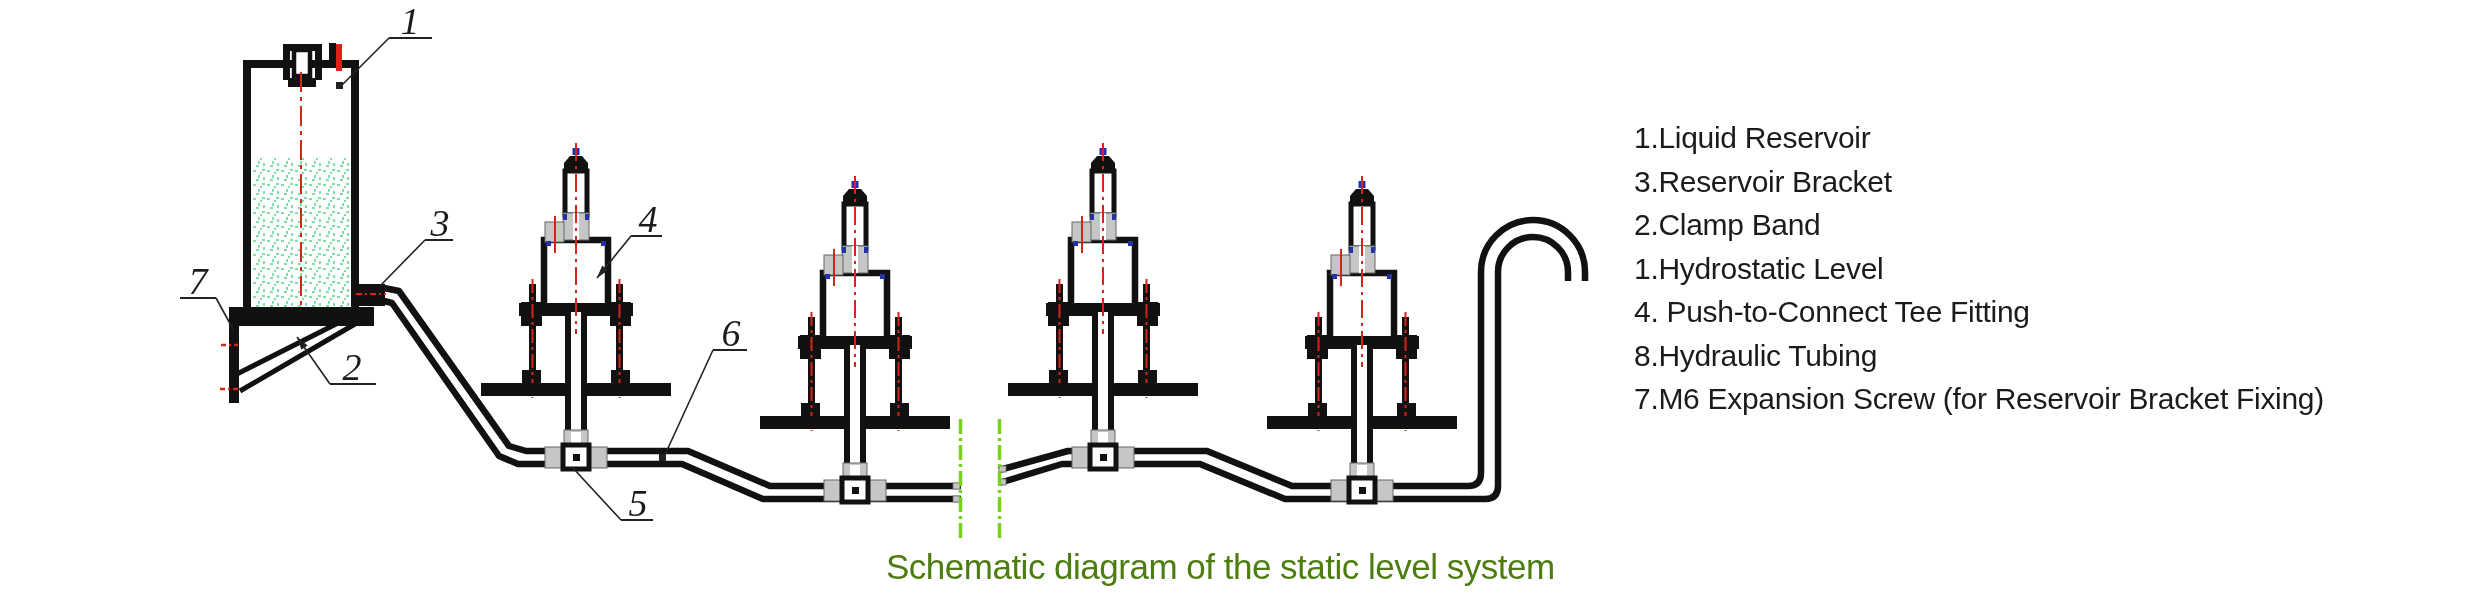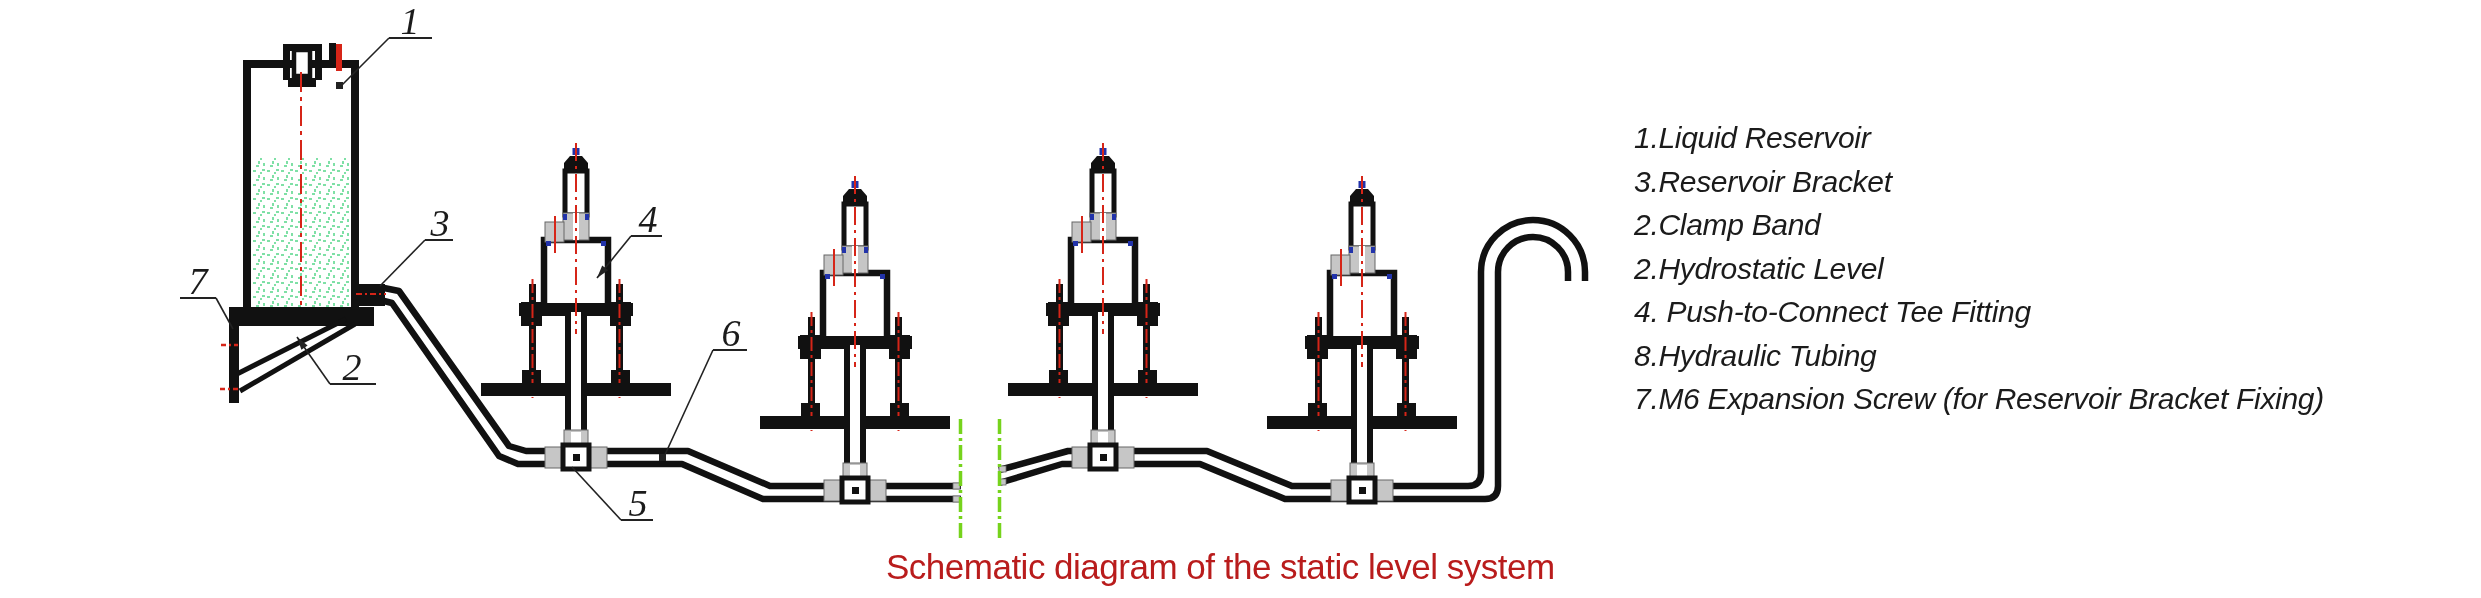--- a/index.html
+++ b/index.html
@@ -1,24 +1,24 @@
 <!DOCTYPE html>
 <html><head>
 <meta charset="utf-8">
 <style>
   html,body{margin:0;padding:0;background:#ffffff;}
   body{width:2481px;height:598px;overflow:hidden;
        font-family:"Liberation Sans",sans-serif;}
   .canvas{position:relative;width:2481px;height:598px;background:#ffffff;}
   svg{position:absolute;left:0;top:0;}
   .legend{position:absolute;left:1634px;top:116px;
-          font-style:italic;font-size:30px;line-height:43.5px;
+          font-size:30px;line-height:43.5px;
           letter-spacing:-0.3px;color:#1b1b1b;white-space:nowrap;}
   .caption{position:absolute;left:886px;top:547px;
-           font-size:35px;letter-spacing:-0.5px;color:#b91c1c;white-space:nowrap;}
+           font-size:35px;letter-spacing:-0.5px;color:#4d7c0f;white-space:nowrap;}
   .cadnum{font-family:"Liberation Serif",serif;font-style:italic;
           font-size:38px;fill:#1b1b1b;text-anchor:middle;}
   .leader{stroke:#222;stroke-width:1.6;fill:none;}
   .under{stroke:#222;stroke-width:2;}
 </style>
 </head>
 <body>
 
 <div class="canvas">
 
@@ -269,21 +269,21 @@
       <line class="under" x1="180" y1="298" x2="216" y2="298"></line>
       <text class="cadnum" x="198" y="294">7</text>
     </g>
   </g>
 </svg>
 
 <div class="legend">
   <div>1.Liquid Reservoir</div>
   <div>3.Reservoir Bracket</div>
   <div>2.Clamp Band</div>
-  <div>2.Hydrostatic Level</div>
+  <div>1.Hydrostatic Level</div>
   <div>4. Push-to-Connect Tee Fitting</div>
   <div>8.Hydraulic Tubing</div>
   <div>7.M6 Expansion Screw (for Reservoir Bracket Fixing)</div>
 </div>
 
 <div class="caption">Schematic diagram of the static level system</div>
 
 </div>
 
 </body></html>

